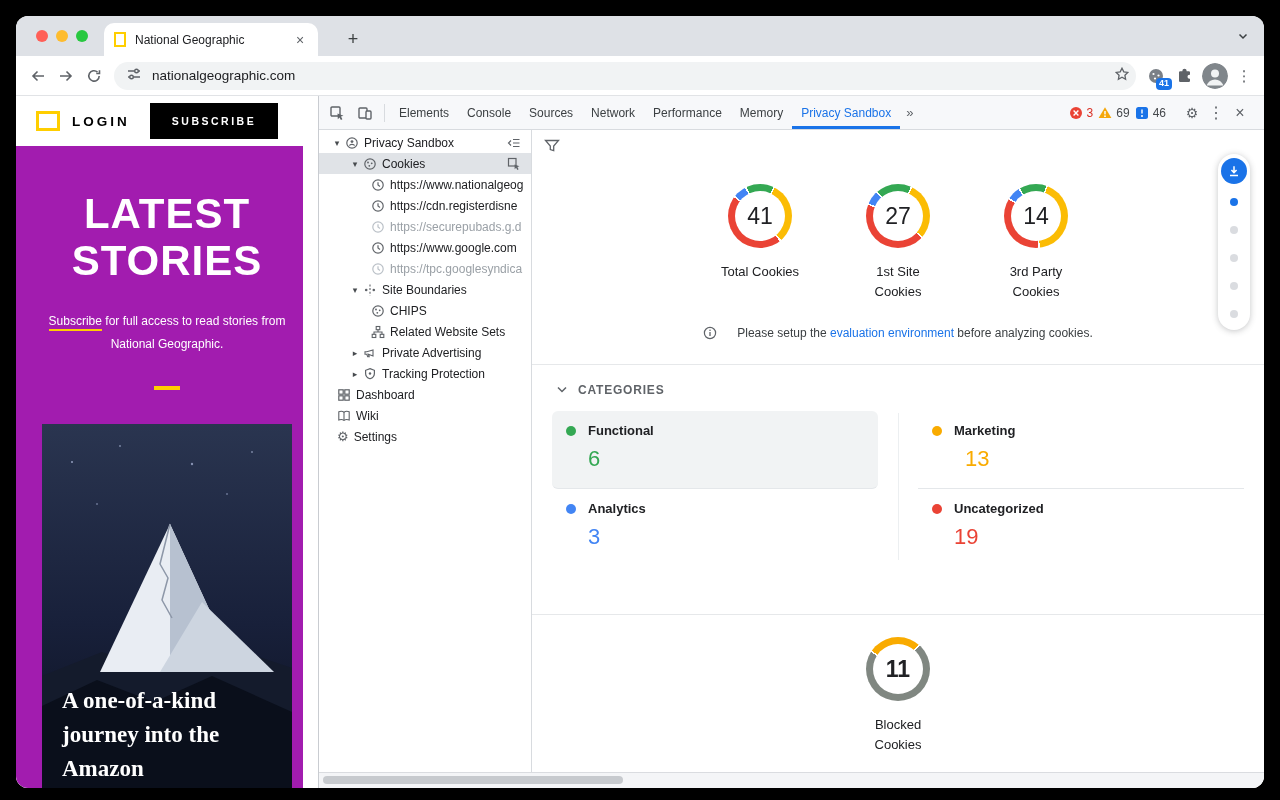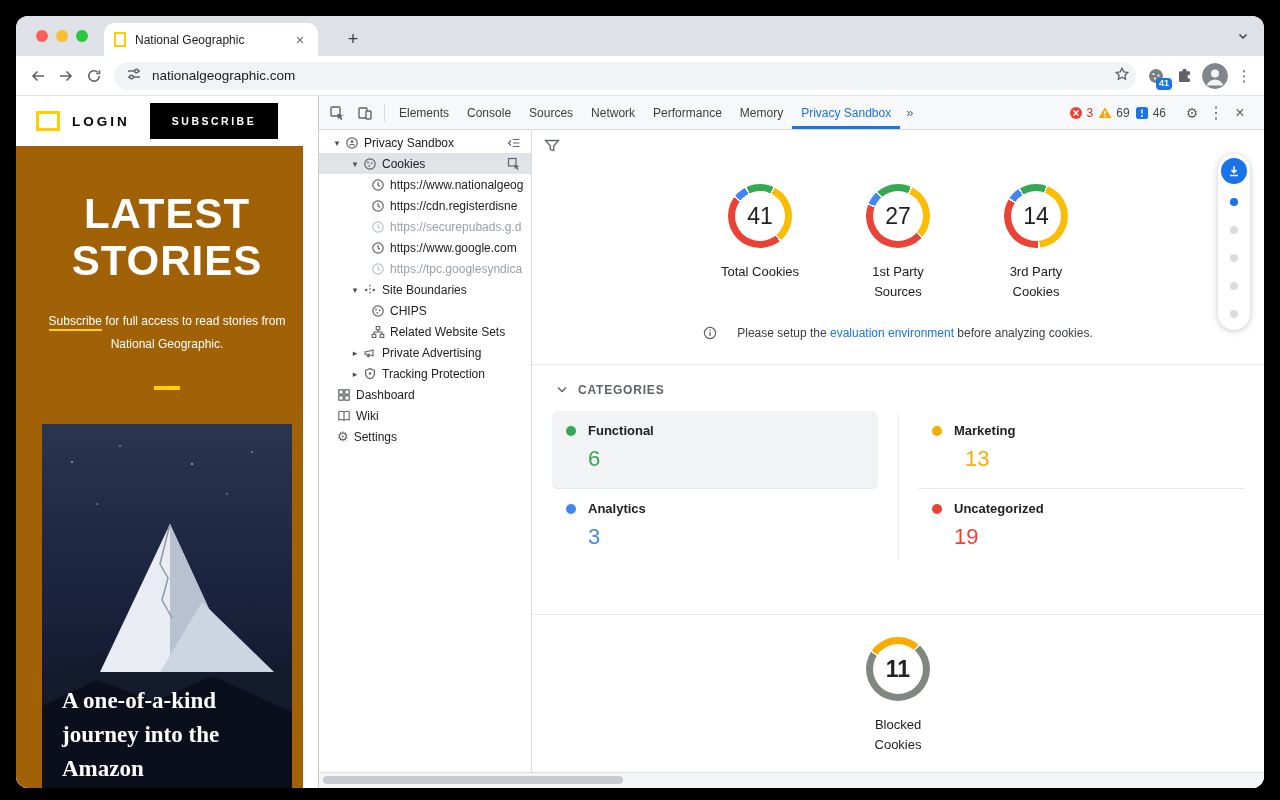--- a/index.html
+++ b/index.html
@@ -32,21 +32,21 @@
   
   .main-row{flex:1;display:flex;min-height:0}
 
   
   .site-panel{width:302px;flex:none;position:relative;background:#fff;display:flex;flex-direction:column}
   .site-scrollbar{position:absolute;right:0;top:0;bottom:0;width:15px;background:#fff}
   .site-header{height:50px;background:#fff;display:flex;align-items:center;padding-left:20px;flex:none}
   .ng-logo{width:24px;height:20px;border:3px solid #ffce00;flex:none}
   .login{margin-left:12px;font-size:13.5px;font-weight:700;letter-spacing:3px;color:#000}
   .subscribe-btn{margin-left:auto;margin-right:40px;width:128px;height:36px;background:#000;color:#fff;font-size:10.5px;font-weight:700;letter-spacing:2.5px;display:flex;align-items:center;justify-content:center}
-  .site-body{flex:1;background:#a16207;color:#fff;overflow:hidden;text-align:center}
+  .site-body{flex:1;background:#a21caf;color:#fff;overflow:hidden;text-align:center}
   .headline{padding-top:44px;font-size:42px;line-height:47px;font-weight:800;letter-spacing:1px}
   .promo{margin:26px auto 0;width:256px;font-size:12px;line-height:23px;color:#fff}
   .promo-link{border-bottom:2px solid #ffce00;padding-bottom:1px}
   .ybar{width:26px;height:4px;background:#ffce00;margin:30px auto 0}
   .hero{position:relative;width:250px;height:364px;margin:34px auto 0;overflow:hidden}
   .hero svg{display:block;width:100%;height:100%}
   .hero-title{position:absolute;left:20px;right:26px;top:260px;text-align:left;font-family:"Liberation Serif",serif;font-size:23px;line-height:34px;font-weight:700;color:#fff}
 
   
   .devtools{flex:1;display:flex;flex-direction:column;background:#fff;border-left:1px solid #c9ccd1;min-width:0}
@@ -469,21 +469,21 @@
             <div class="stat">
               <div class="donut" style="background: conic-gradient(from -25deg, rgb(52, 168, 83) 0deg, rgb(52, 168, 83) 49.6829deg, rgb(255, 255, 255) 49.6829deg, rgb(255, 255, 255) 52.6829deg, rgb(251, 188, 4) 52.6829deg, rgb(251, 188, 4) 163.829deg, rgb(255, 255, 255) 163.829deg, rgb(255, 255, 255) 166.829deg, rgb(234, 67, 53) 166.829deg, rgb(234, 67, 53) 330.659deg, rgb(255, 255, 255) 330.659deg, rgb(255, 255, 255) 333.659deg, rgb(66, 133, 244) 333.659deg, rgb(66, 133, 244) 357deg, rgb(255, 255, 255) 357deg, rgb(255, 255, 255) 360deg);">
                   <span class="dnum">41</span>
                 </div>
               <div class="dlabel">Total Cookies</div>
             </div>
             <div class="stat">
               <div class="donut" style="background: conic-gradient(from -40deg, rgb(52, 168, 83) 0deg, rgb(52, 168, 83) 63.6667deg, rgb(255, 255, 255) 63.6667deg, rgb(255, 255, 255) 66.6667deg, rgb(251, 188, 4) 66.6667deg, rgb(251, 188, 4) 170.333deg, rgb(255, 255, 255) 170.333deg, rgb(255, 255, 255) 173.333deg, rgb(234, 67, 53) 173.333deg, rgb(234, 67, 53) 330.333deg, rgb(255, 255, 255) 330.333deg, rgb(255, 255, 255) 333.333deg, rgb(66, 133, 244) 333.333deg, rgb(66, 133, 244) 357deg, rgb(255, 255, 255) 357deg, rgb(255, 255, 255) 360deg);">
                   <span class="dnum">27</span>
                 </div>
-              <div class="dlabel">1st Party Sources</div>
+              <div class="dlabel">1st Site Cookies</div>
             </div>
             <div class="stat">
               <div class="donut" style="background: conic-gradient(from -30deg, rgb(52, 168, 83) 0deg, rgb(52, 168, 83) 48.4286deg, rgb(255, 255, 255) 48.4286deg, rgb(255, 255, 255) 51.4286deg, rgb(251, 188, 4) 51.4286deg, rgb(251, 188, 4) 202.714deg, rgb(255, 255, 255) 202.714deg, rgb(255, 255, 255) 205.714deg, rgb(234, 67, 53) 205.714deg, rgb(234, 67, 53) 331.286deg, rgb(255, 255, 255) 331.286deg, rgb(255, 255, 255) 334.286deg, rgb(66, 133, 244) 334.286deg, rgb(66, 133, 244) 357deg, rgb(255, 255, 255) 357deg, rgb(255, 255, 255) 360deg);">
                   <span class="dnum">14</span>
                 </div>
               <div class="dlabel">3rd Party Cookies</div>
             </div>
           </div>
 
           <div class="note">

